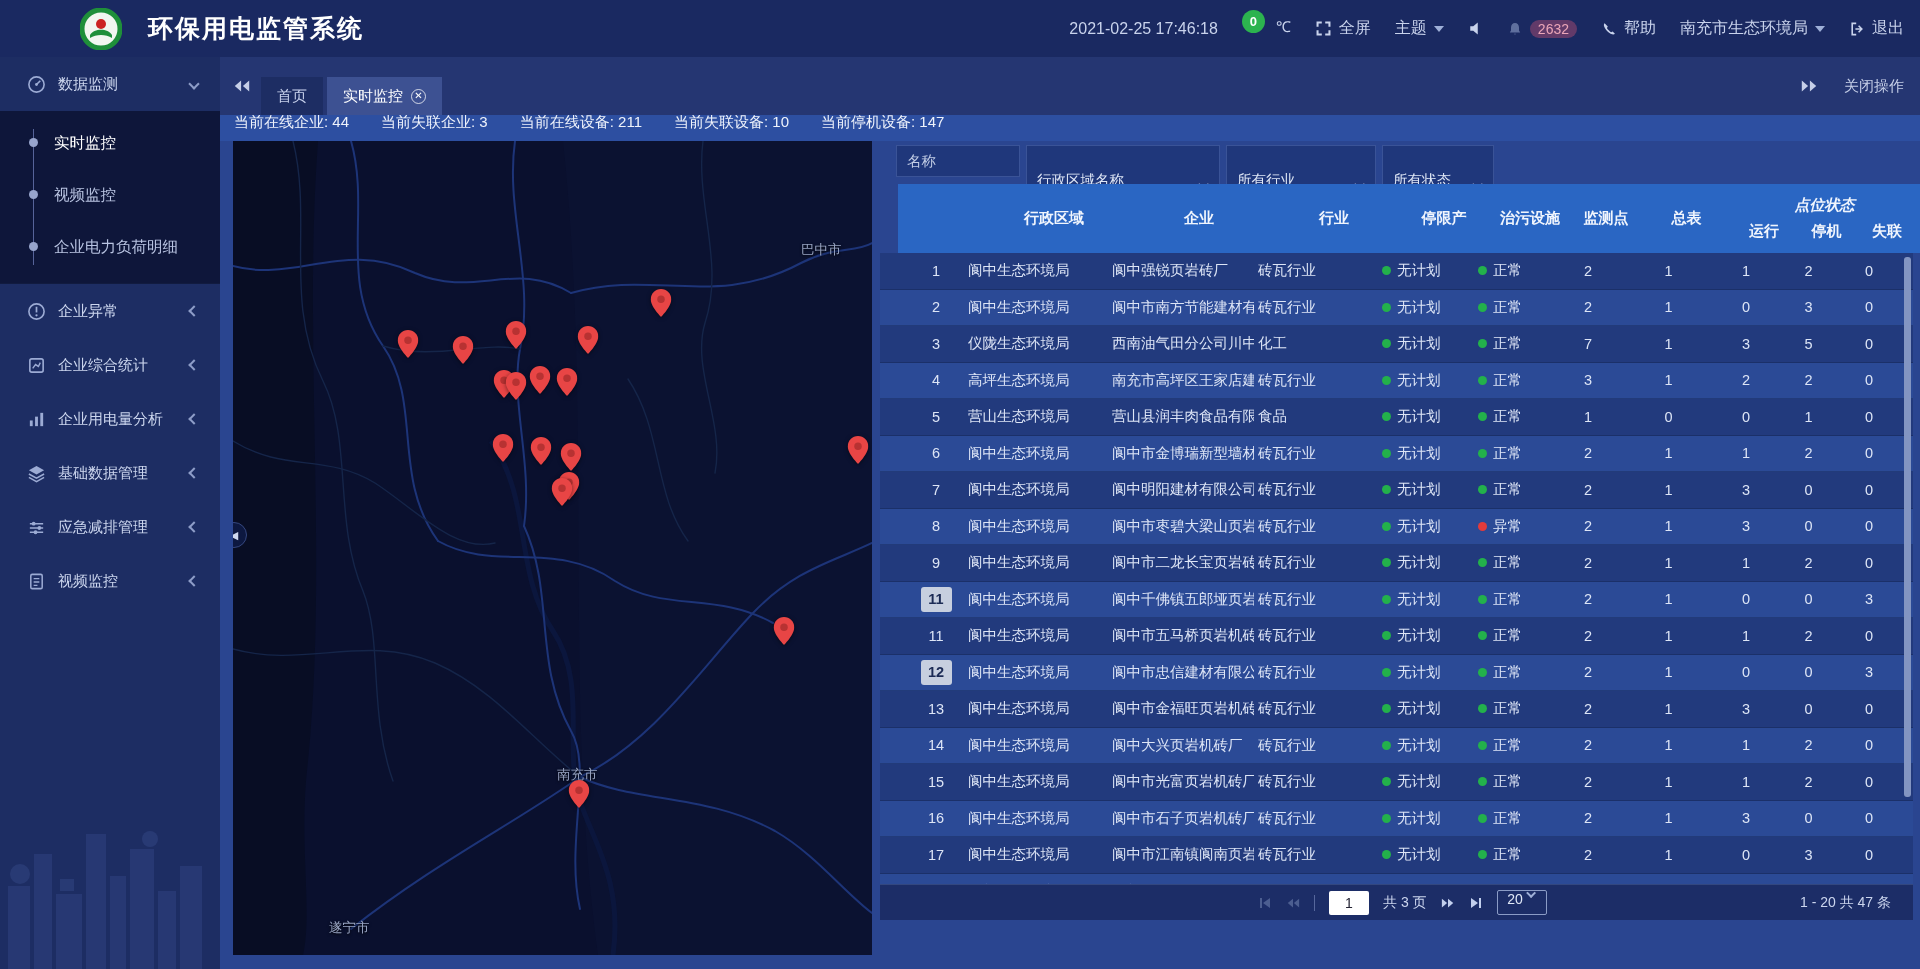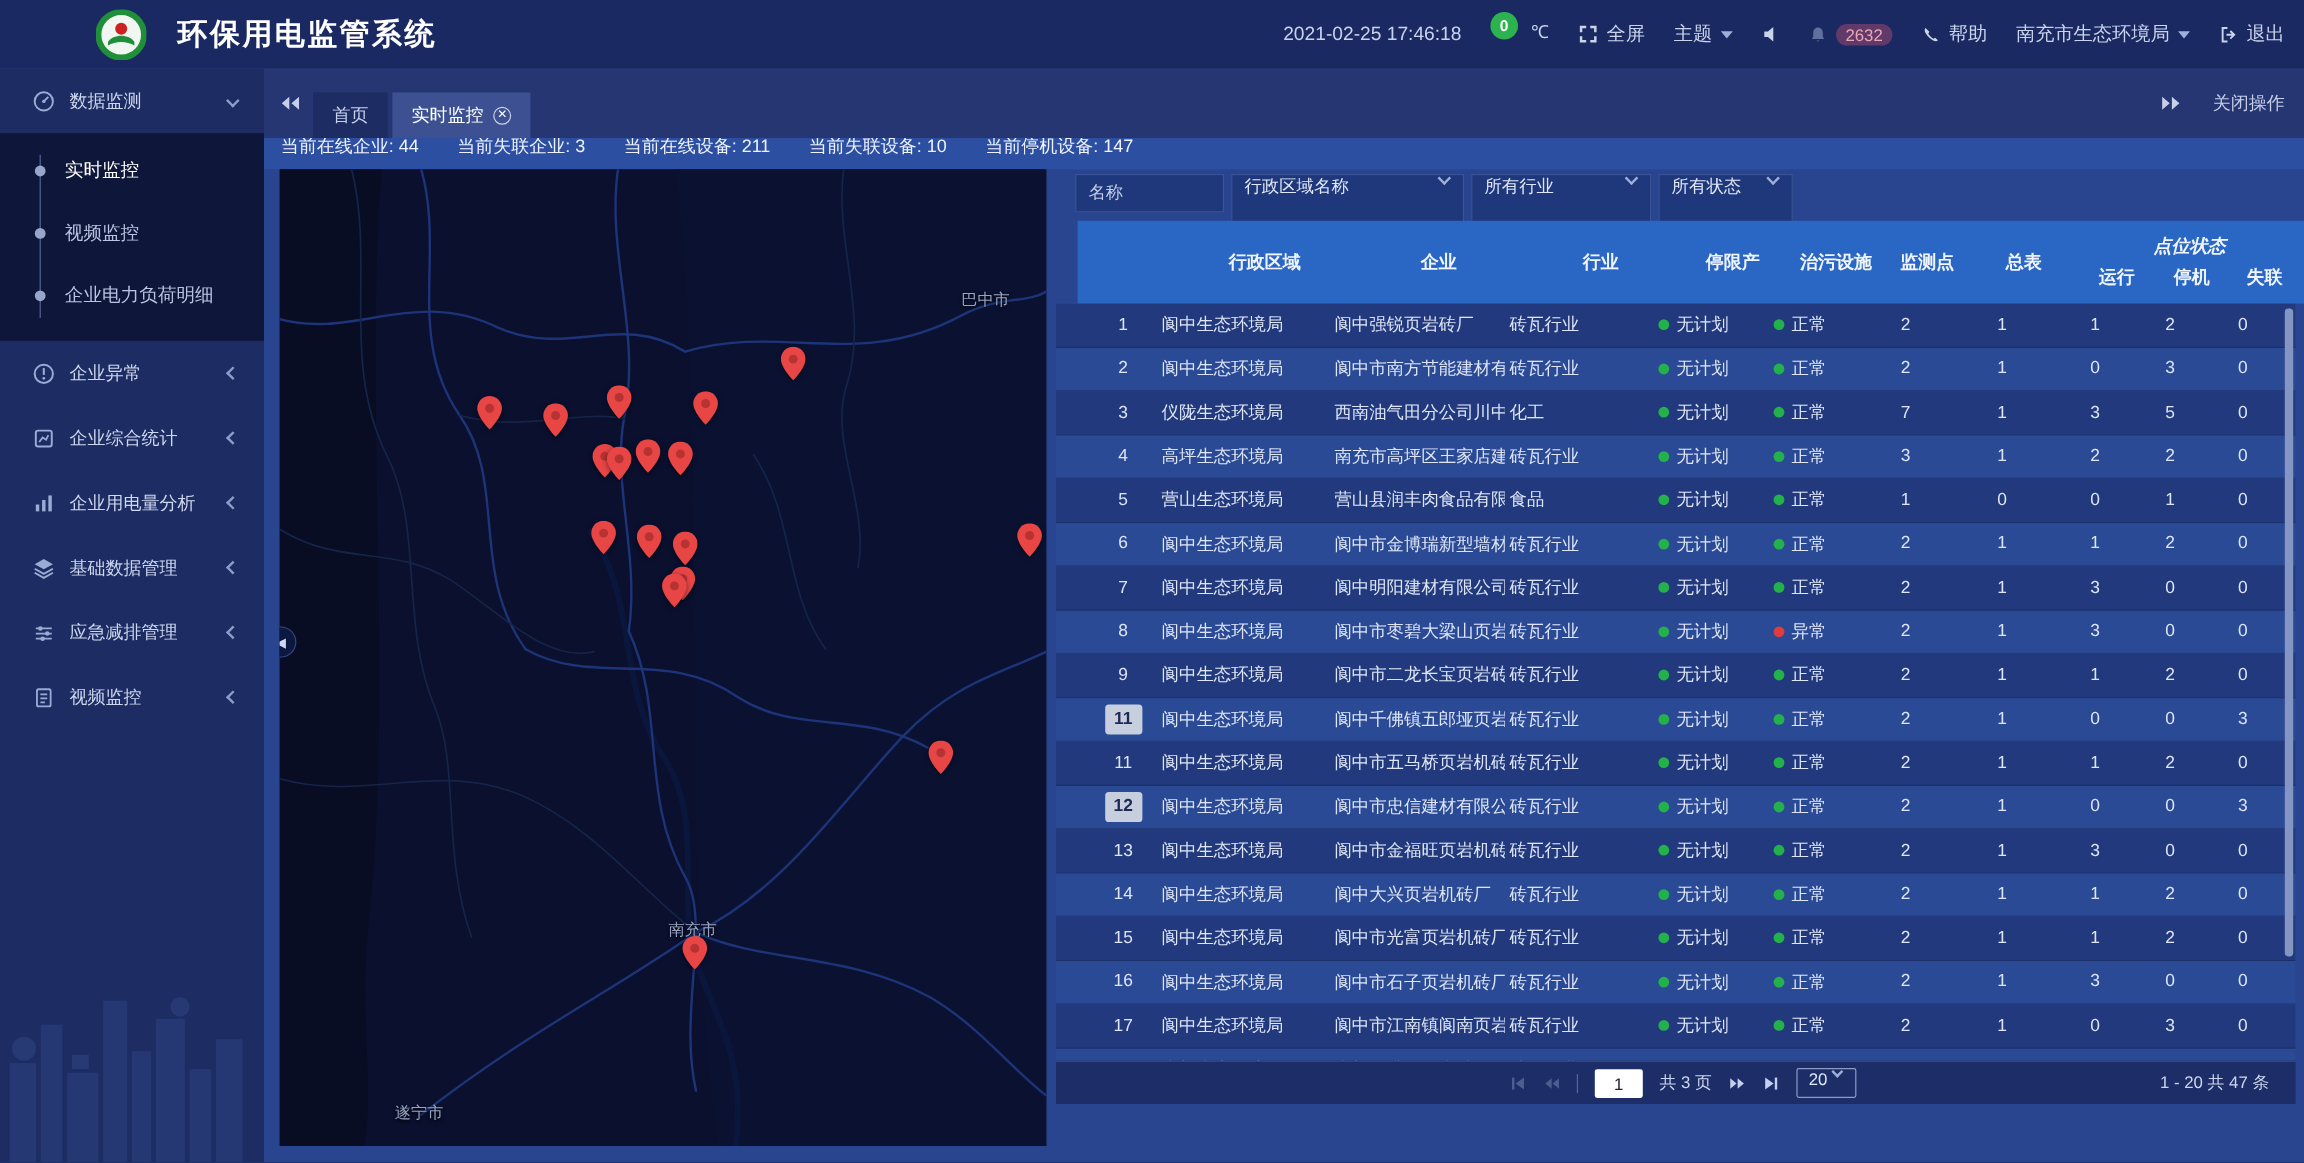--- a/index.html
+++ b/index.html
@@ -74,21 +74,21 @@
     background:#0d1840; border:1px solid #35477f; color:#cfd8ee; display:flex; align-items:center;
     justify-content:center; font-size:11px; cursor:pointer; z-index:6; }
 
   
   .panel { position:absolute; left:880px; top:145px; width:1033px; height:775px; z-index:5; }
   .filters { position:absolute; left:0; top:0; height:32px; display:flex; gap:6px;margin-left:16px; }
   .f-input { width:124px; height:32px; background:#1f377b; border:1px solid #3a5397;
     color:#dfe7f6; padding:0 10px; font-size:14.5px; font-family:inherit; }
   .f-input::placeholder { color:#c2cde6; opacity:1; }
   .f-select { height:46px; background:#1f377b; border:1px solid #3a5397; display:flex;
-    align-items:flex-start; padding:0 10px; color:#dfe7f6; font-size:14.5px; cursor:pointer; }
+    align-items:flex-end; padding:0 10px; color:#dfe7f6; font-size:14.5px; cursor:pointer; }
   .f-select .sel-caret { margin-left:auto; width:8px; height:8px; border-left:2px solid #9fb0d8;
     border-bottom:2px solid #9fb0d8; transform:rotate(-45deg) translateY(-2px); }
   .w-region { width:194px; } .w-industry { width:150px; } .w-status { width:112px; }
 
   
   .thead { position:absolute; left:18px; top:39px; width:1033px; height:69px; background:#2a66c3;
     display:flex; align-items:center; padding-left:28px; color:#f0f5fd; font-weight:bold; font-size:15px; }
   .cell { display:flex; align-items:center; justify-content:center; height:100%; overflow:hidden; white-space:nowrap; }
   .c-idx{width:56px;} .c-region{width:144px;} .c-comp{width:146px;} .c-ind{width:124px;}
   .c-limit{width:96px;} .c-fac{width:76px;} .c-pts{width:76px;} .c-met{width:85px;}

